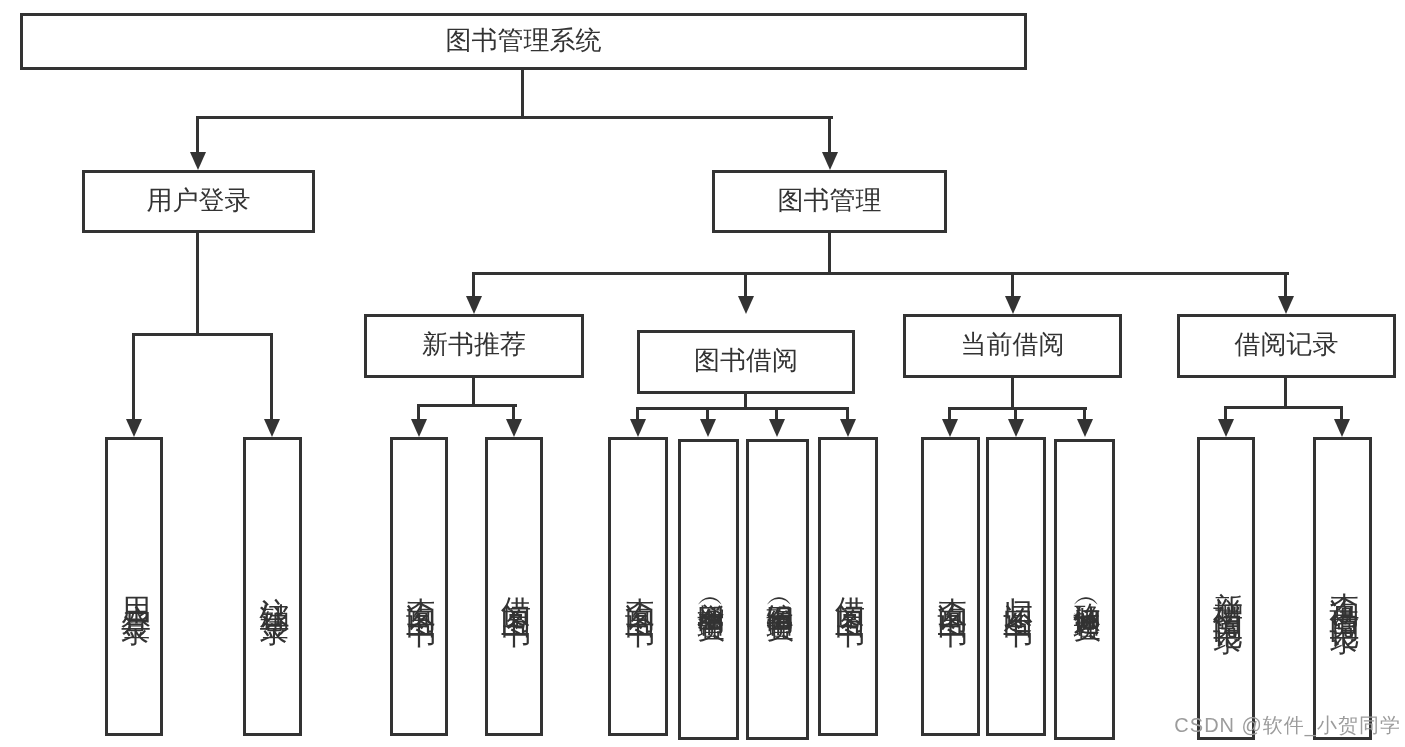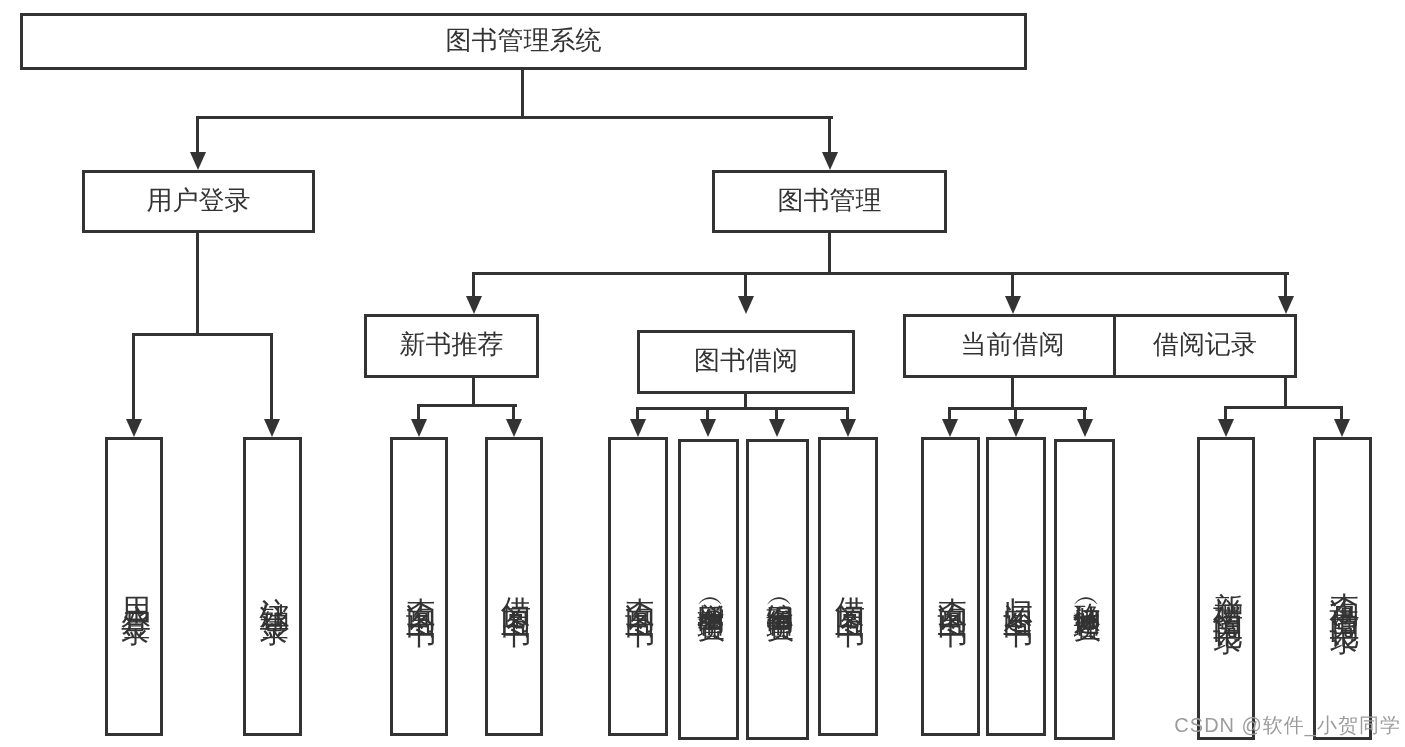--- a/index.html
+++ b/index.html
@@ -131,33 +131,33 @@
   </div>
 
   <div class="box" style="left:82px;top:170px;width:233px;height:63px;">
     <span class="hlabel">用户登录</span>
   </div>
 
   <div class="box" style="left:712px;top:170px;width:235px;height:63px;align-items:center;">
     <span class="hlabel">图书管理</span>
   </div>
 
-  <div class="box" style="left:364px;top:314px;width:175px;height:64px;">
+  <div class="box" style="left:364px;top:314px;width:220px;height:64px;">
     <span class="hlabel">新书推荐</span>
   </div>
 
   <div class="box" style="left:637px;top:330px;width:218px;height:64px;">
     <span class="hlabel">图书借阅</span>
   </div>
 
   <div class="box" style="left:903px;top:314px;width:219px;height:64px;">
     <span class="hlabel">当前借阅</span>
   </div>
 
-  <div class="box" style="left:1113px;top:314px;width:184px;height:64px;">
+  <div class="box" style="left:1177px;top:314px;width:219px;height:64px;">
     <span class="hlabel">借阅记录</span>
   </div>
 
   <div class="box leaf" style="left:105px;top:437px;width:58px;height:299px;">
     <span class="vtext">用户登录</span>
   </div>
   <div class="box leaf" style="left:243px;top:437px;width:59px;height:299px;">
     <span class="vtext">注销登录</span>
   </div>
 

